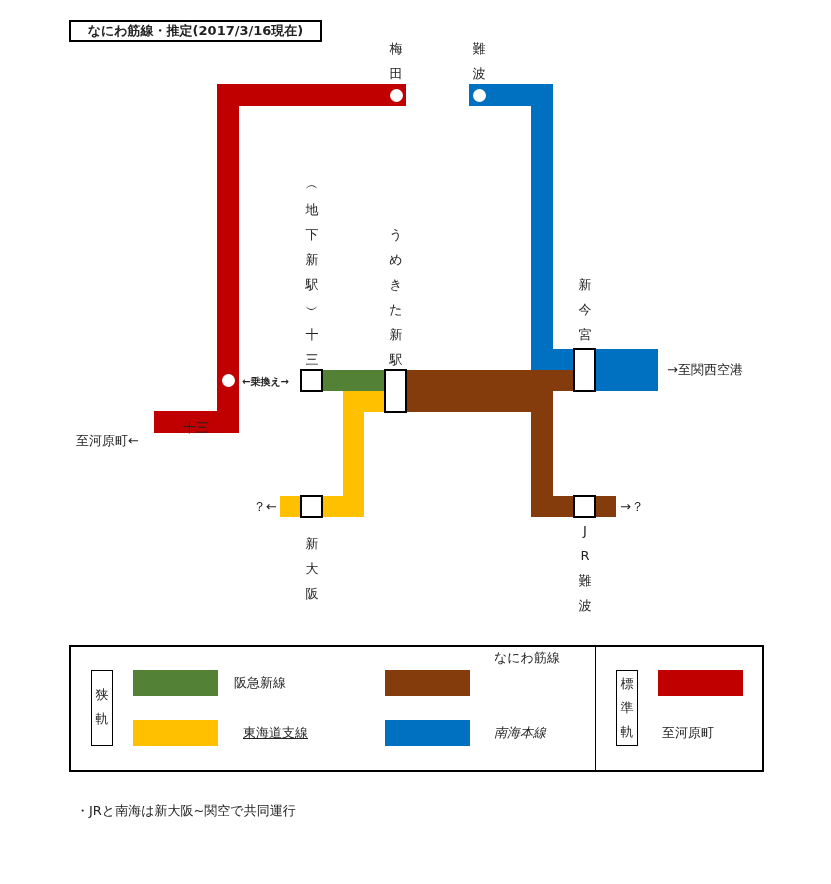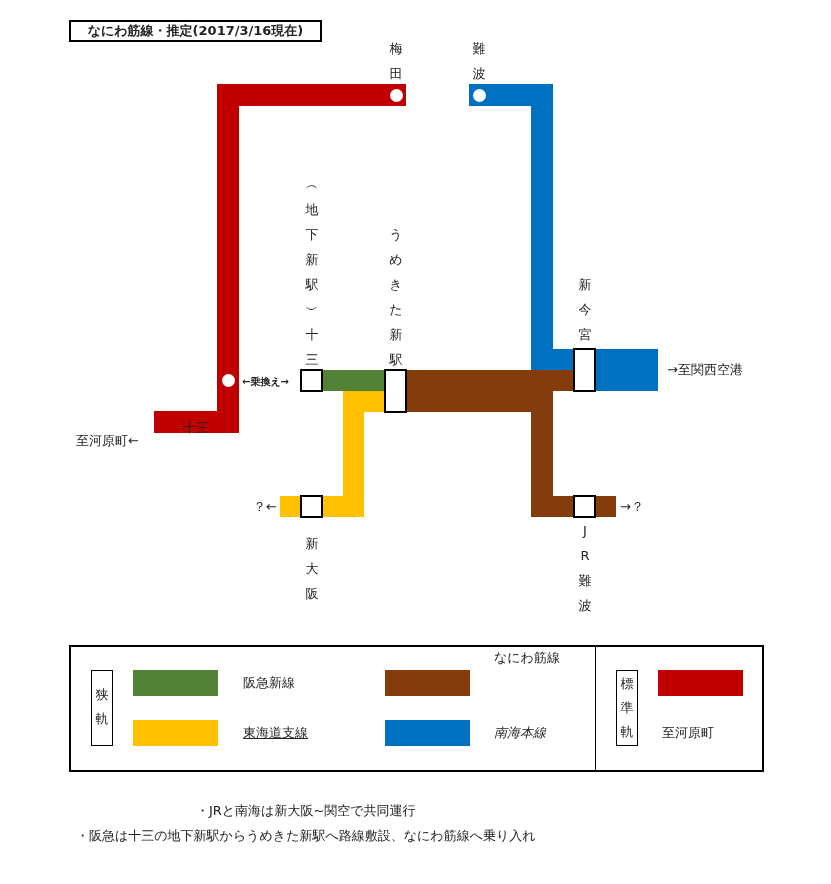--- a/index.html
+++ b/index.html
@@ -1,17 +1,17 @@
 <!DOCTYPE html>
 <html><head>
 <meta charset="utf-8">
 <style>
   html,body{margin:0;padding:0;background:#fff;}
   body{width:831px;height:884px;position:relative;overflow:hidden;font-family:"DejaVu Sans","Liberation Sans",sans-serif;color:#222;}
-  .abs{position:absolute;text-align:center;}
+  .abs{position:absolute;}
   .title-box{left:69px;top:20px;width:253px;height:22px;border:2px solid #000;box-sizing:border-box;font-size:13px;line-height:18px;text-align:center;white-space:nowrap;font-weight:bold;}
   .seg{position:absolute;}
   .dot{position:absolute;width:13px;height:13px;border-radius:50%;background:#fff;}
   .stbox{position:absolute;background:#fff;border:2px solid #000;box-sizing:border-box;}
   .vtext{position:absolute;font-size:13px;line-height:25px;text-align:center;width:20px;}
   .vtext span{display:block;}
   .label{position:absolute;font-size:13px;white-space:nowrap;line-height:16px;}
   .small{font-size:10px;}
   .legend{left:69px;top:645px;width:695px;height:127px;border:2px solid #000;box-sizing:border-box;}
   .legend-div{left:595px;top:645px;width:1px;height:127px;background:#000;}
@@ -118,30 +118,29 @@
   <div>狭</div>
     <div>軌</div>
 </div>
 <div class="gauge-box" style="left:616px;top:670px;width:22px;height:76px;line-height:24px;padding-top:1px;">
   <div>標</div>
     <div>準</div>
     <div>軌</div>
 </div>
 
 <div class="swatch" style="left:133px;top:670px;background:#538135;"></div>
-<div class="label" style="left:243px;top:675px;">阪急新線</div>
+<div class="label" style="left:234px;top:675px;">阪急新線</div>
 
 <div class="swatch" style="left:133px;top:720px;background:#FFC000;"></div>
 <div class="label" style="left:243px;top:725px;text-decoration:underline;">東海道支線</div>
 
 <div class="swatch" style="left:385px;top:670px;background:#843C0C;"></div>
 <div class="label" style="left:494px;top:650px;">なにわ筋線</div>
 
 <div class="swatch" style="left:385px;top:720px;background:#0070C0;"></div>
 <div class="label" style="left:494px;top:725px;font-style:italic;">南海本線</div>
 
 <div class="swatch" style="left:658px;top:670px;background:#C00000;"></div>
 <div class="label" style="left:662px;top:725px;">至河原町</div>
 
 <div class="abs notes">
   <div>・JRと南海は新大阪~関空で共同運行</div>
-  <div>・阪急は十三の地下新駅からうめきた新駅へ路線敷設、なにわ筋線へ乗り入れ</div>
 </div>
 
 </body></html>

